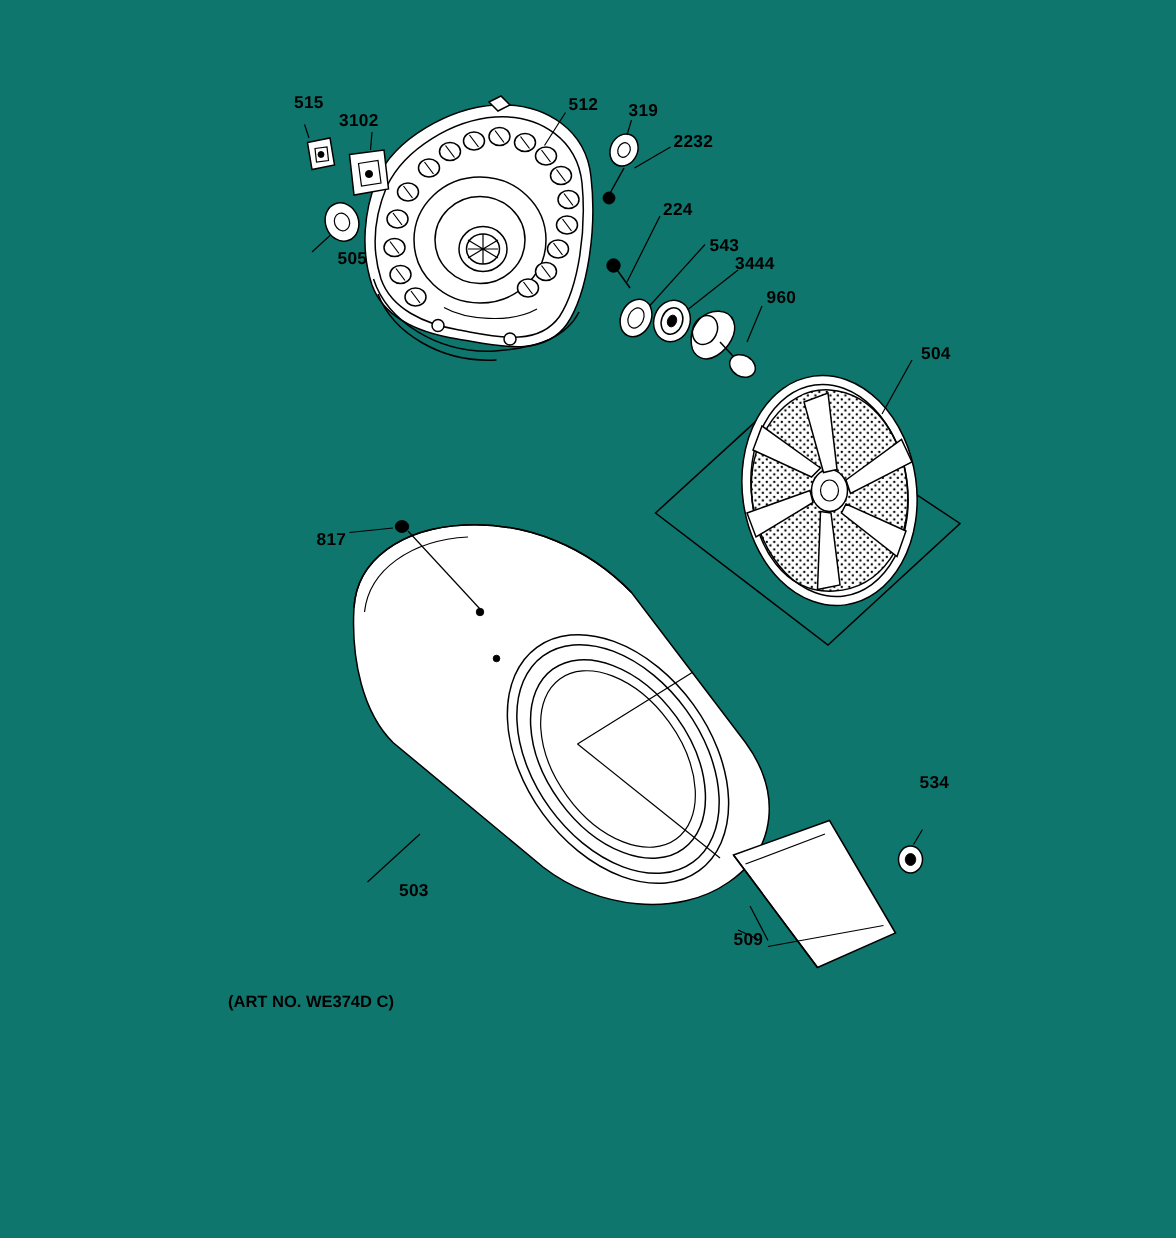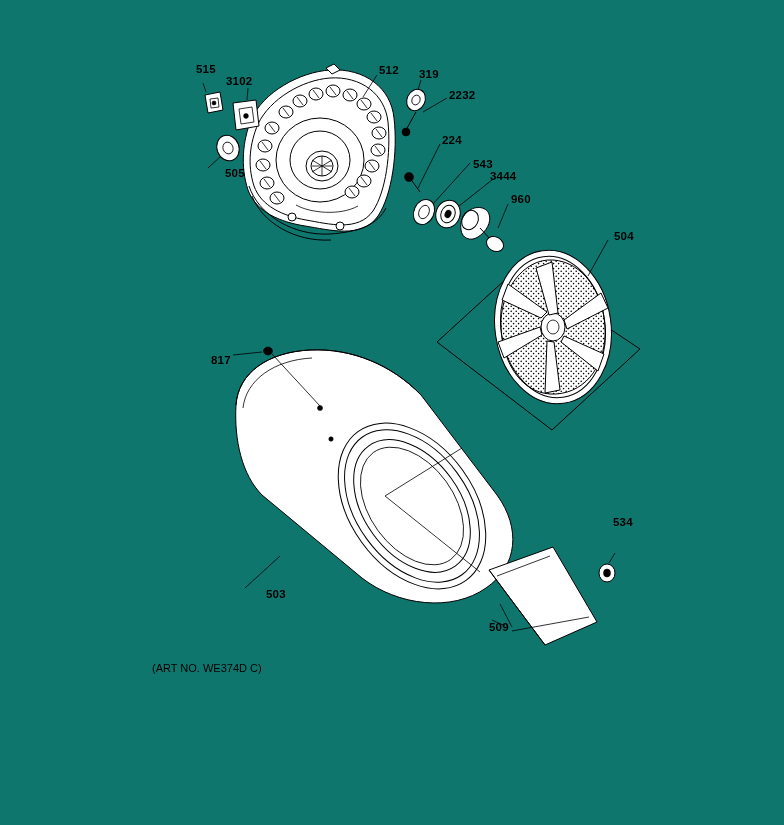--- a/index.html
+++ b/index.html
@@ -21,21 +21,21 @@
     position: absolute;
     font-size: 11.5px;
     font-weight: bold;
     color: #000000;
     letter-spacing: 0.2px;
     white-space: nowrap;
   }
   .artno {
     position: absolute;
     font-size: 11px;
-    font-weight: normal;
+    font-weight: bold;
     color: #000000;
     white-space: nowrap;
   }
   svg.diagram {
     position: absolute;
     left: 0;
     top: 0;
     width: 784px;
     height: 825px;
   }

